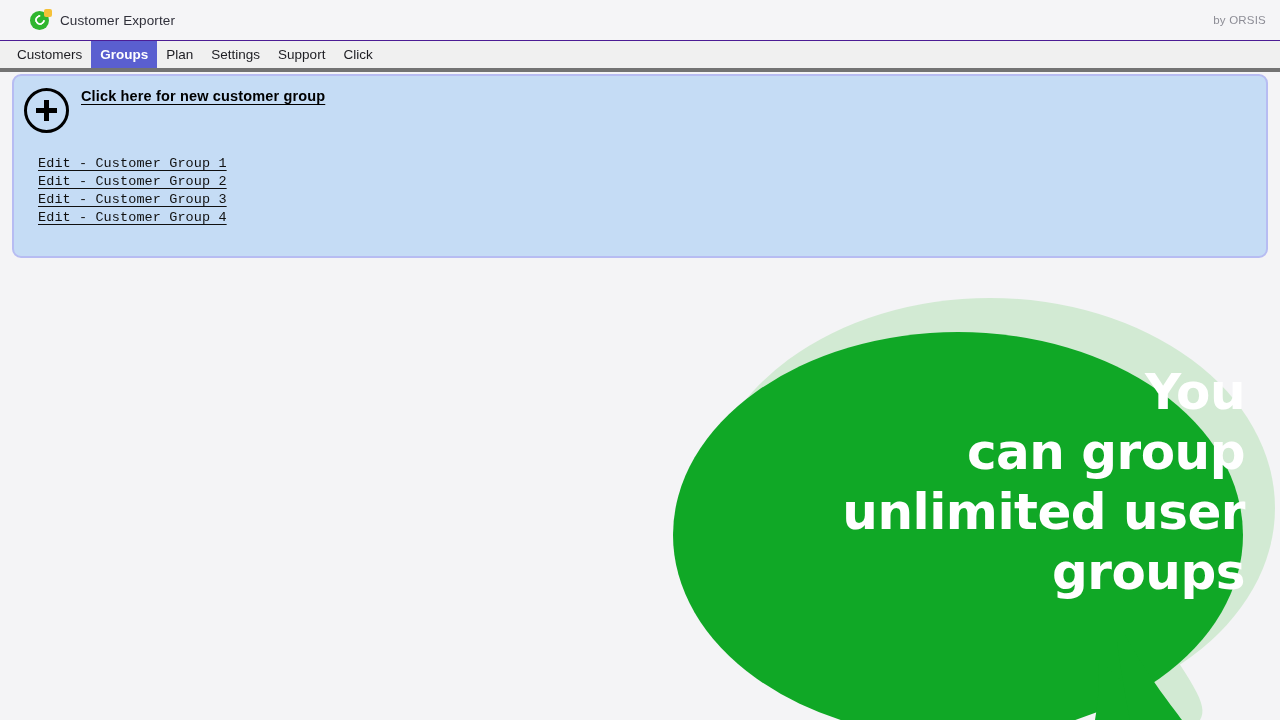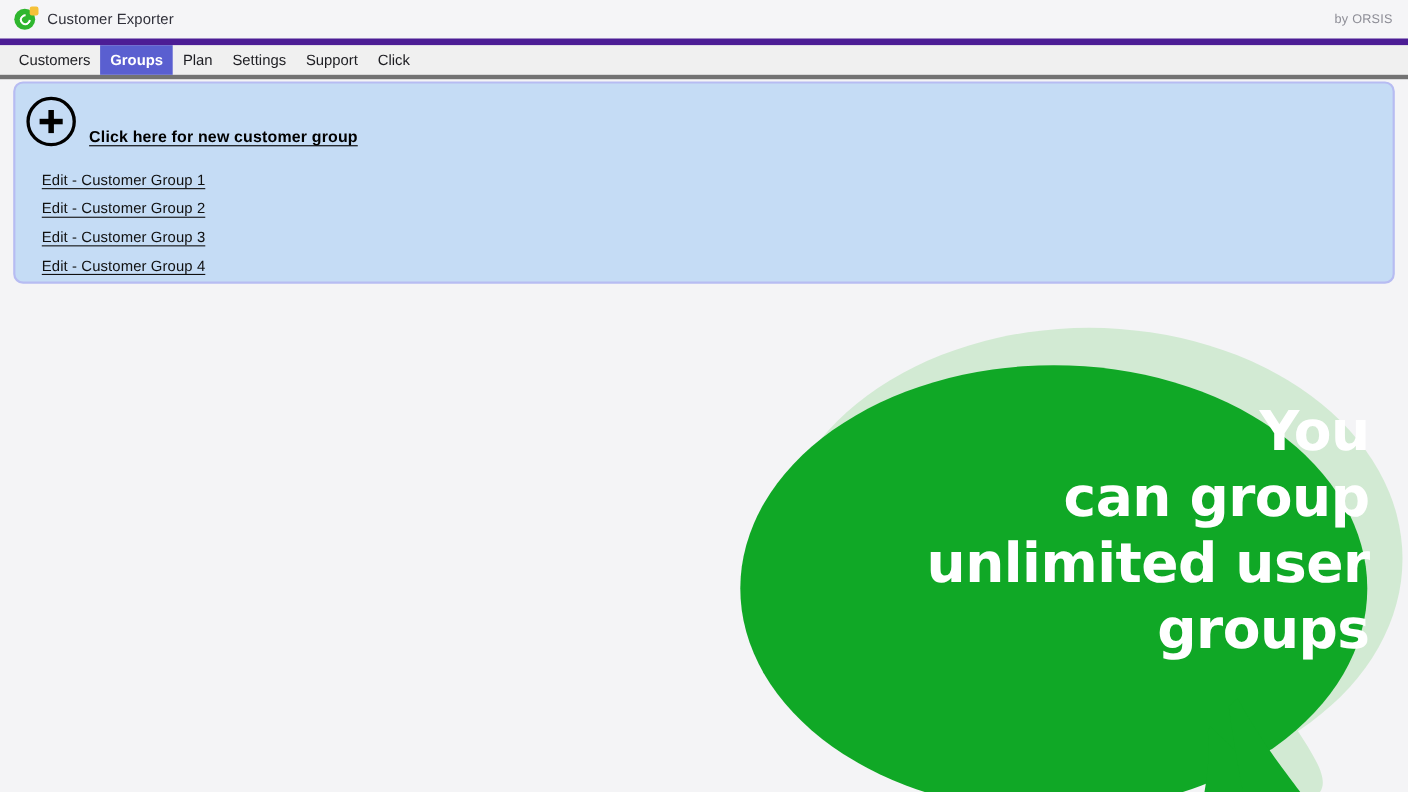--- a/index.html
+++ b/index.html
@@ -17,24 +17,24 @@
     height: 720px;
     background: #f4f4f6;
     overflow: hidden;
   }
 
   
   .titlebar {
     position: relative;
     height: 41px;
     background: #f5f5f7;
-    border-bottom: 6px solid #4c1d95;
+    border-bottom: 1px solid #4c1d95;
     display: flex;
     align-items: center;
-    padding: 0 14px 0 13px;
+    padding: 0 14px 0 30px;
   }
   .titlebar-left {
     display: flex;
     align-items: center;
     gap: 9px;
   }
   .app-icon {
     position: relative;
     width: 21px;
     height: 21px;
@@ -112,21 +112,21 @@
     background: #c5dcf5;
     border: 2px solid #b7bcf2;
     border-radius: 9px;
   }
 
   .new-group-row {
     position: absolute;
     left: 10px;
     top: 12px;
     display: flex;
-    align-items: flex-end;
+    align-items: flex-start;
   }
   .plus-circle {
     width: 45px;
     height: 45px;
     border-radius: 50%;
     border: 3.4px solid #000000;
     position: relative;
     flex: 0 0 45px;
     cursor: pointer;
   }
@@ -156,21 +156,22 @@
     letter-spacing: .15px;
     cursor: pointer;
   }
 
   .edit-links {
     position: absolute;
     left: 24px;
     top: 80px;
     display: flex;
     flex-direction: column;
-    gap: 11px;
+    gap: 3px;
+    font-family: Liberation Mono, monospace;
   }
   .edit-link {
     font-size: 13.5px;
     color: #101010;
     text-decoration: underline;
     text-underline-offset: 2.5px;
     cursor: pointer;
     width: fit-content;
     letter-spacing: .1px;
   }

